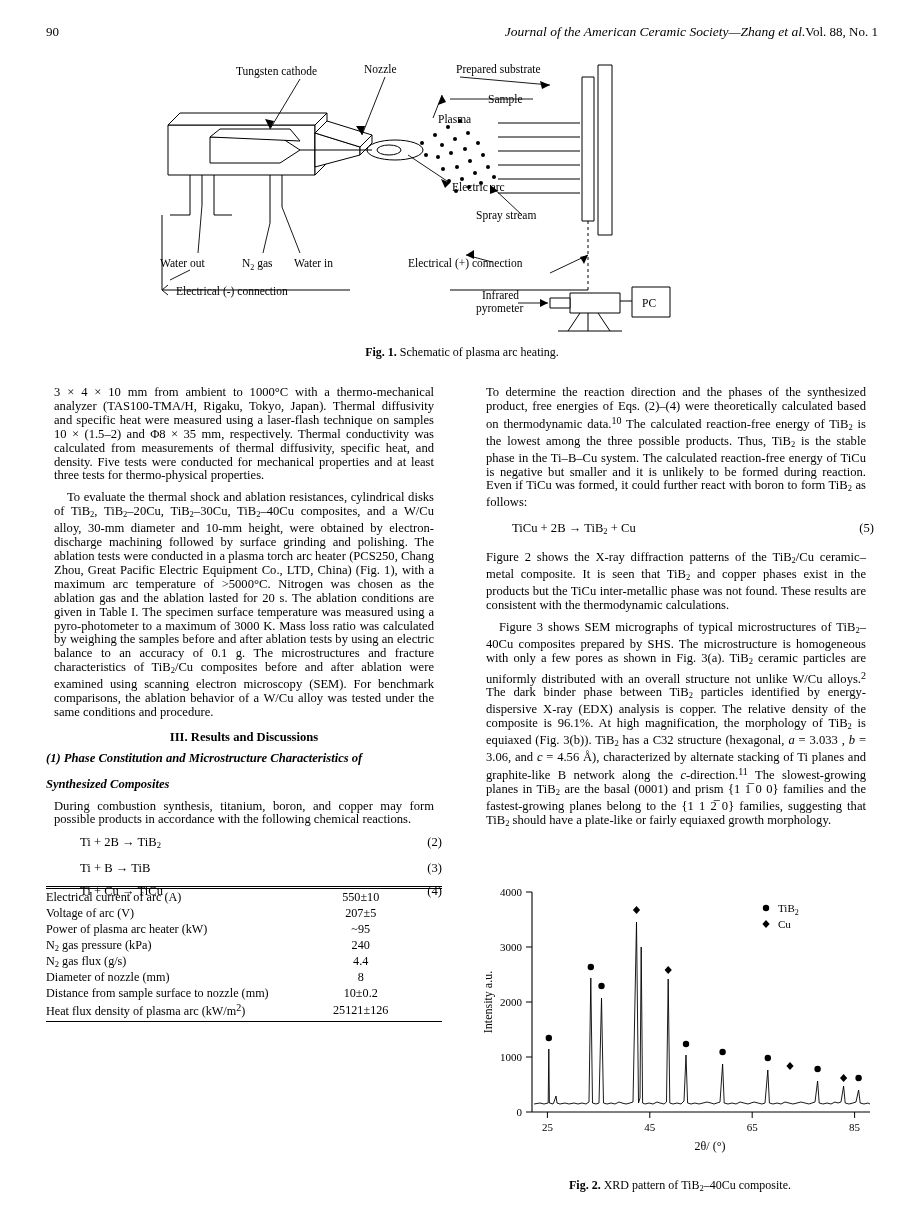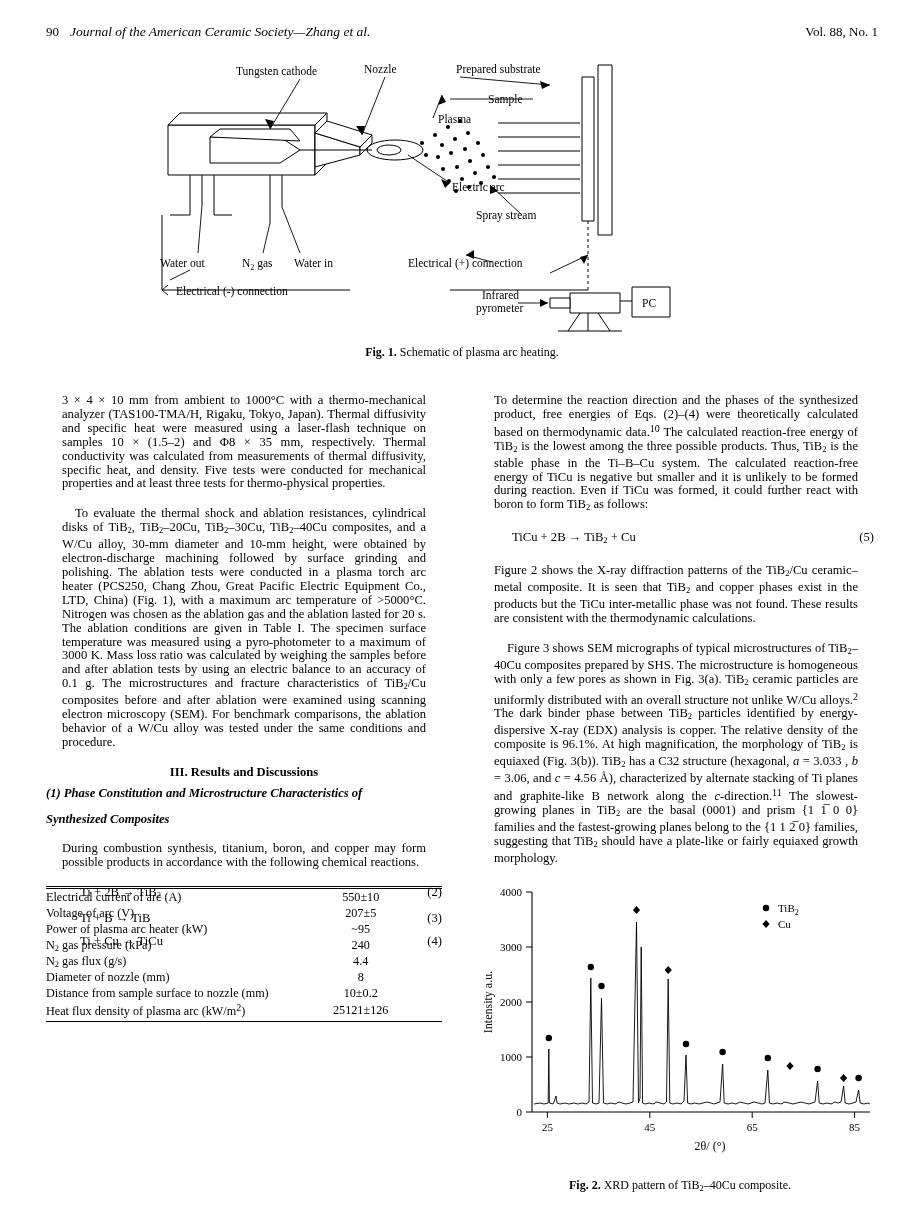--- a/index.html
+++ b/index.html
@@ -17,21 +17,21 @@
   }
   
   .runhead{
     position:absolute;left:46px;top:24px;width:832px;
     font-size:12.5px;
     display:flex;align-items:baseline;justify-content:space-between;
   }
   .runhead .pageno{font-size:13px;}
   .runhead .journal{
     font-style:italic;font-size:13.5px;
-    flex:1;text-align:left;padding-left:11px;
+    flex:1;text-align:right;padding-left:11px;
   }
   .runhead .vol{font-size:13px;}
 
   
   .fig1wrap{
     position:absolute;left:150px;top:55px;width:640px;height:285px;
   }
   .fig1cap{
     position:absolute;left:46px;top:345px;width:832px;
     text-align:center;font-size:12px;
@@ -39,21 +39,21 @@
   .fig1cap b{font-weight:bold;}
 
   
   .col{
     position:absolute;top:378px;width:396px;
     font-size:12.6px;line-height:13.9px;
     text-align:justify;
   }
   .col.left{left:46px;}
   .col.right{left:478px;}
-  .col p{margin:16px;text-indent:13px;}
+  .col p{margin:8px;text-indent:13px;}
   .col p.noind{text-indent:0;}
   sub{font-size:8.5px;vertical-align:-2px;}
   sup{font-size:10px;vertical-align:4px;}
 
   .secthead{
     text-align:center;font-weight:bold;font-size:12.6px;
     margin:11px 0 4px 0;
   }
   .subhead{
     font-weight:bold;font-style:italic;font-size:12.6px;

